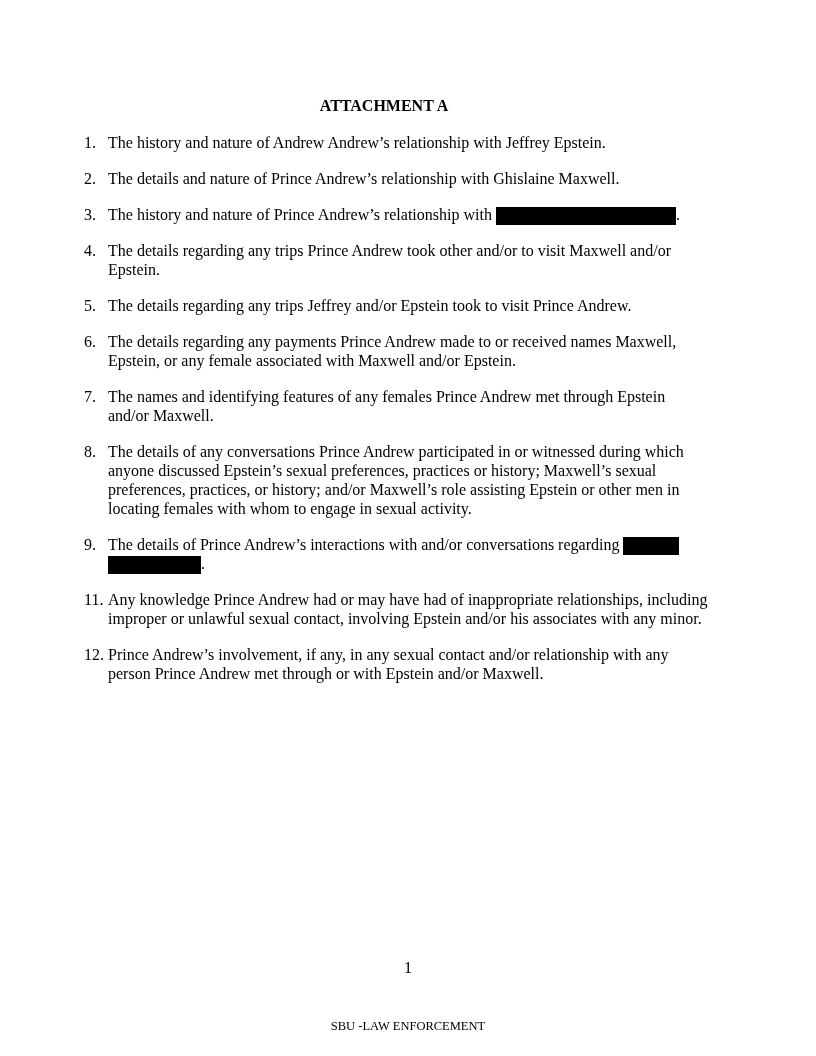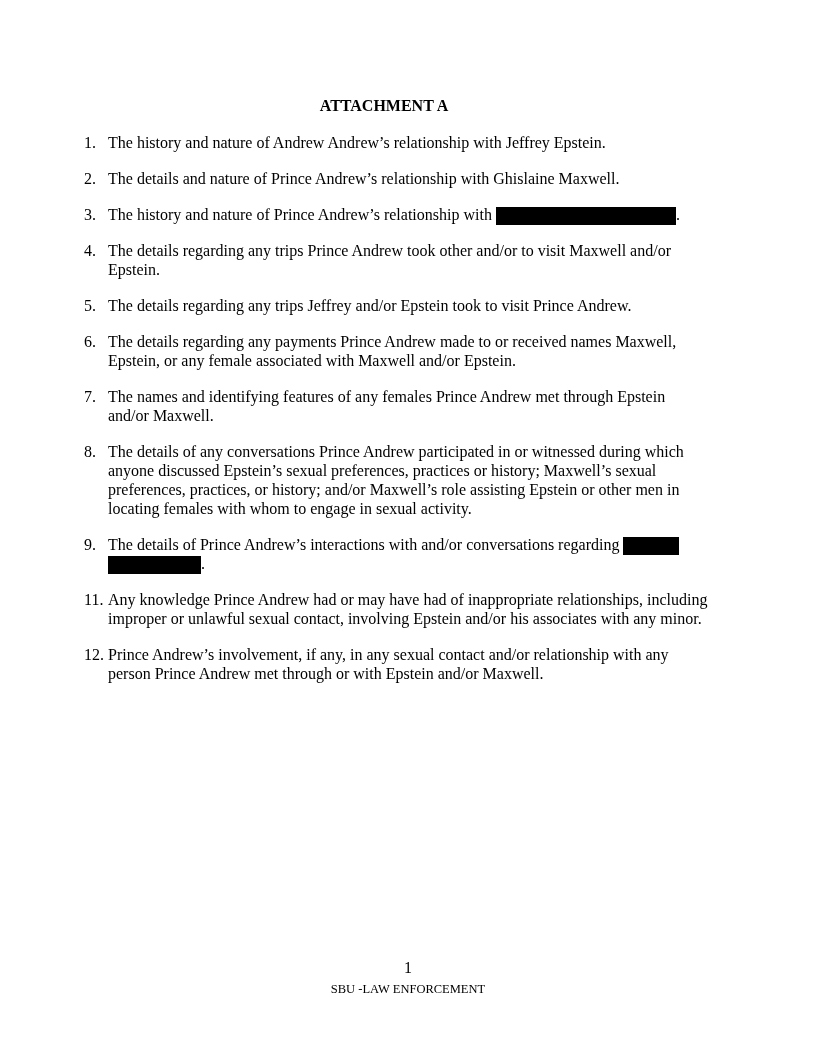--- a/index.html
+++ b/index.html
@@ -64,21 +64,21 @@
   .page-number {
     position: absolute;
     top: 958px;
     left: 0;
     width: 816px;
     text-align: center;
     line-height: 19px;
   }
   .footer-marking {
     position: absolute;
-    top: 982px;
+    top: 1019px;
     left: 0;
     width: 816px;
     text-align: center;
     font-size: 12.5px;
     line-height: 15px;
   }
 </style>
 </head>
 <body>
 

